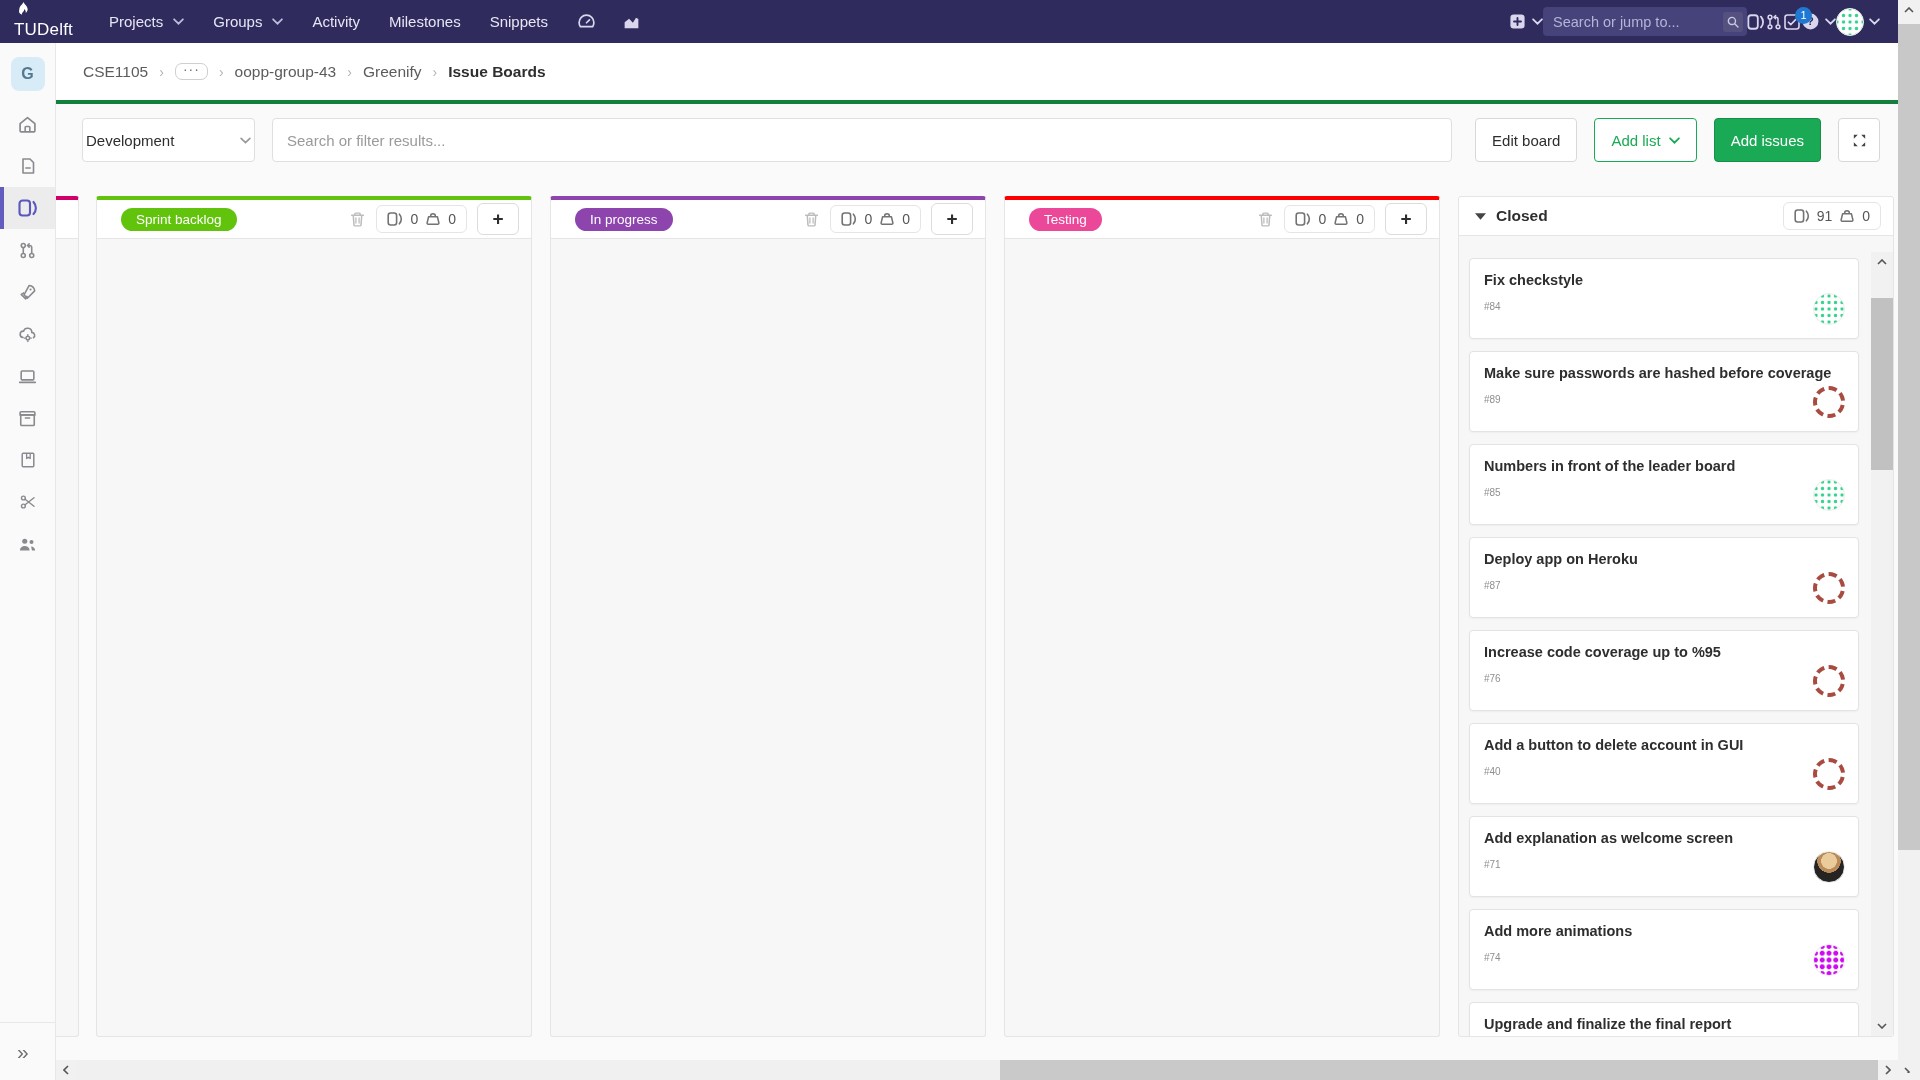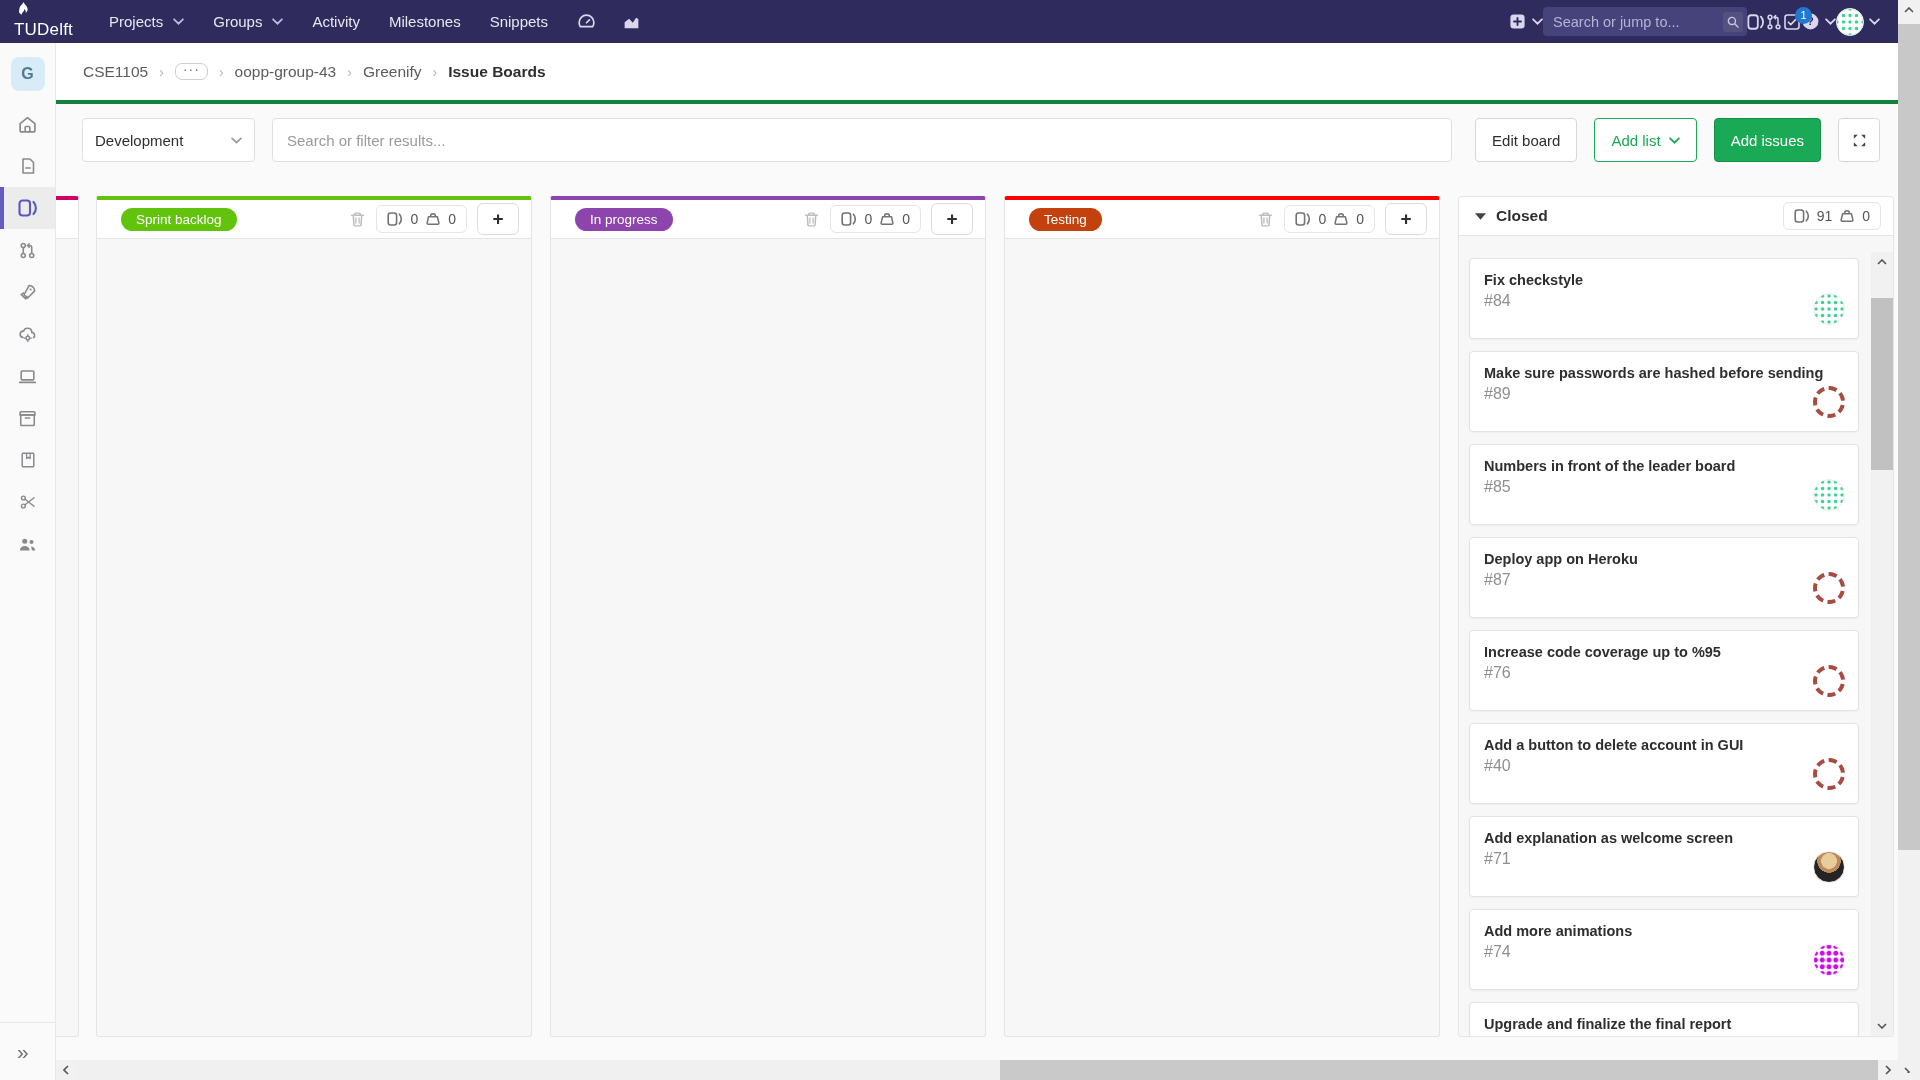--- a/index.html
+++ b/index.html
@@ -50,21 +50,21 @@
     border-bottom:4px solid #15803d;display:flex;align-items:center;padding-left:27px;font-size:15.5px;color:#5c5c5c}
   .crumb-link{cursor:pointer}
   .crumb-sep{color:#b5b5b5;margin:0 11px;font-size:14px}
   .crumb-ellipsis{border:1px solid #cfcfcf;border-radius:7px;padding:0 7px 5px;line-height:10px;font-size:14px;
     letter-spacing:1px;color:#707070;cursor:pointer;background:#fff}
   .crumb-current{color:#2e2e2e;font-weight:bold}
 
   
   .controls{position:absolute;left:82px;top:118px;width:1798px;display:flex;gap:17px;height:44px}
   .board-select{width:173px;background:#fff;border:1px solid #dfdfdf;border-radius:4px;display:flex;align-items:center;
-    padding:0 12px;font-size:15px;color:#2e2e2e;cursor:pointer}
+    padding:0 3px;font-size:15px;color:#2e2e2e;cursor:pointer}
   .board-select .sel-caret{margin-left:auto;color:#999;display:flex}
   .filter-input{flex:1;background:#fff;border:1px solid #dfdfdf;border-radius:4px;display:flex;align-items:center;
     padding:0 14px;font-size:15px;color:#9a9a9a;cursor:text;margin-right:6px}
   .btn{display:flex;align-items:center;justify-content:center;gap:8px;border-radius:4px;font-size:15px;
     padding:0 16px;cursor:pointer;white-space:nowrap}
   .btn-default{background:#fff;border:1px solid #d8d8d8;color:#2e2e2e}
   .btn-outline-green{background:#fff;border:1px solid #1aaa55;color:#1aaa55}
   .btn-green{background:#1aaa55;border:1px solid #168f48;color:#fff}
   .btn-icon{width:42px;padding:0;background:#fff;border:1px solid #d8d8d8;color:#444}
 
@@ -81,21 +81,21 @@
     padding:5px 10px;color:#555;font-size:14px;background:#fff}
   .counts .cic{display:flex;color:#737373}
   .plus-btn{width:42px;height:32px;border:1px solid #dcdcdc;border-radius:6px;background:#fff;display:flex;
     align-items:center;justify-content:center;font-size:19px;font-weight:bold;color:#2e2e2e;cursor:pointer}
   .closed-caret{color:#444;display:flex;margin-left:4px;cursor:pointer}
   .closed-name{font-size:15.5px;font-weight:bold;color:#2e2e2e}
   .closed-body{position:absolute;left:0;right:0;top:55px;bottom:0;overflow:hidden;padding:6px 34px 0 10px}
   .card{background:#fff;border:1px solid #e3e3e3;border-radius:4px;height:81px;margin-bottom:12px;
     padding:13px 14px;position:relative;cursor:pointer;box-shadow:0 1px 2px rgba(0,0,0,.04)}
   .card-title{font-size:14.5px;font-weight:bold;color:#2e2e2e;white-space:nowrap;overflow:hidden}
-  .card-id{margin-top:4px;font-size:16px;color:#8f8f8f}
+  .card-id{margin-top:13px;font-size:10px;color:#8f8f8f}
   .card-avatar{position:absolute;right:13px;bottom:13px;width:32px;height:32px;border-radius:50%;border:1px solid #ececec;cursor:pointer}
 
   
   .inner-sb{position:absolute;right:0;top:55px;bottom:0;width:22px;background:#f1f1f1}
   .sb-arrow{height:20px;display:flex;align-items:center;justify-content:center;color:#555;background:#f1f1f1;cursor:pointer}
   .inner-sb .sb-thumb{position:absolute;left:0;right:0;top:46px;height:172px;background:#c1c1c1;cursor:grab}
   .inner-sb .sb-arrow.bottom{position:absolute;bottom:0;left:0;right:0}
 
   
   .v-scrollbar{position:absolute;right:0;top:0;width:22px;height:1080px;background:#f1f1f1;z-index:40}
@@ -424,21 +424,21 @@
                 </svg>
               </span>
           <span>0</span>
         </span>
         <span class="plus-btn">+</span>
       </div>
     </div>
   </div>
       <div class="col col-top" style="left:1004px;border-top-color:#fe0000">
     <div class="col-header">
-      <span class="label-pill" style="background:#c2410c">Testing</span>
+      <span class="label-pill" style="background:#ec4899">Testing</span>
       <div class="hdr-right">
         <span class="trash">
               <svg width="17" height="17" viewBox="0 0 16 16">
                 <path d="M2.5 4h11M5.5 4V2.8a.8.8 0 0 1 .8-.8h3.4a.8.8 0 0 1 .8.8V4M4 4l.7 9.2a1 1 0 0 0 1 .8h4.6a1 1 0 0 0 1-.8L12 4" fill="none" stroke="currentColor" stroke-width="1.4" stroke-linecap="round"></path>
                 <path d="M6.5 6.5v4.8M9.5 6.5v4.8" stroke="currentColor" stroke-width="1.2" stroke-linecap="round"></path>
               </svg>
             </span>
         <span class="counts">
           <span class="cic">
                 <svg width="16" height="16" viewBox="0 0 16 16">
@@ -488,21 +488,21 @@
         </span>
       </div>
     </div>
     <div class="closed-body" id="closed-cards">
         <div class="card">
     <div class="card-title">Fix checkstyle</div>
     <div class="card-id">#84</div>
           <span class="card-avatar pat-green"></span>
   </div>
         <div class="card">
-    <div class="card-title">Make sure passwords are hashed before sending</div>
+    <div class="card-title">Make sure passwords are hashed before coverage</div>
     <div class="card-id">#89</div>
           <span class="card-avatar pat-red"></span>
   </div>
         <div class="card">
     <div class="card-title">Numbers in front of the leader board</div>
     <div class="card-id">#85</div>
           <span class="card-avatar pat-green"></span>
   </div>
         <div class="card">
     <div class="card-title">Deploy app on Heroku</div>

